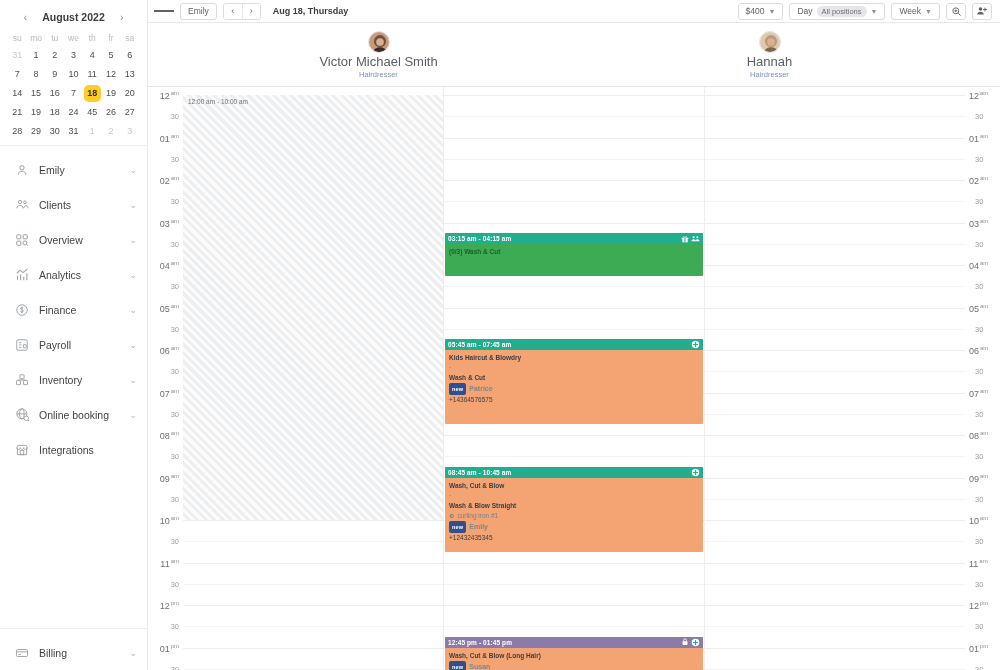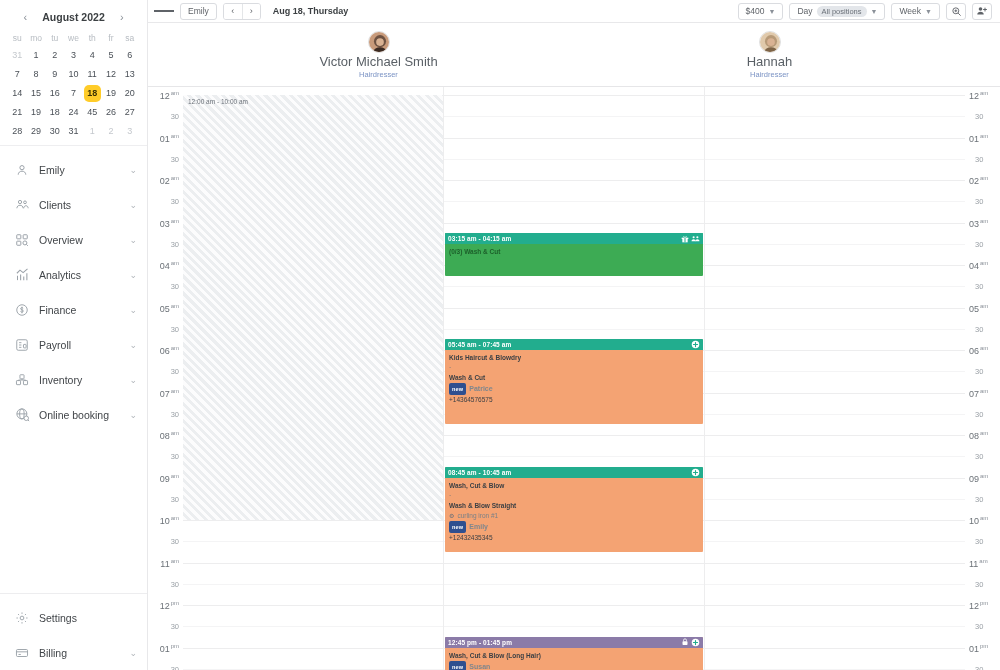--- a/index.html
+++ b/index.html
@@ -329,32 +329,34 @@
               <circle cx="11" cy="11" r="8"></circle>
               <ellipse cx="11" cy="11" rx="3.6" ry="8"></ellipse>
               <line x1="3" y1="11" x2="19" y2="11"></line>
               <circle cx="18" cy="18" r="3.6" fill="#fff"></circle>
               <line x1="20.6" y1="20.6" x2="22.6" y2="22.6"></line>
             </svg>
           </span>
           <span class="nav-label">Online booking</span>
           <span class="nav-caret">⌄</span>
         </div>
+        <div class="nav-item">
+          <span class="nav-ico">
+            <svg width="14" height="14" viewBox="0 0 24 24" fill="none" stroke="currentColor" stroke-width="1.6">
+              <path d="M3 8l2-4h14l2 4"></path>
+              <path d="M4 8v12h16V8"></path>
+              <path d="M3 8c0 1.7 1.3 3 3 3s3-1.3 3-3c0 1.7 1.3 3 3 3s3-1.3 3-3c0 1.7 1.3 3 3 3s3-1.3 3-3"></path>
+              <rect x="9" y="13" width="6" height="7"></rect>
+            </svg>
+          </span>
+          <span class="nav-label">Integrations</span>
+        </div>
       </nav>
     <div class="nav-sep"></div>
     <div id="navFooter">
-        <div class="nav-item">
-          <span class="nav-ico">
-            <svg width="14" height="14" viewBox="0 0 24 24" fill="none" stroke="currentColor" stroke-width="1.6">
-              <circle cx="12" cy="12" r="3.2"></circle>
-              <path d="M12 2.5v2.4M12 19.1v2.4M21.5 12h-2.4M4.9 12H2.5M18.7 5.3l-1.7 1.7M7 17l-1.7 1.7M18.7 18.7L17 17M7 7L5.3 5.3"></path>
-            </svg>
-          </span>
-          <span class="nav-label">Settings</span>
-        </div>
         <div class="nav-item">
           <span class="nav-ico">
             <svg width="14" height="14" viewBox="0 0 24 24" fill="none" stroke="currentColor" stroke-width="1.6">
               <rect x="2.5" y="6" width="19" height="12" rx="2"></rect>
               <line x1="2.5" y1="10" x2="21.5" y2="10"></line>
               <line x1="6" y1="14.5" x2="10" y2="14.5"></line>
             </svg>
           </span>
           <span class="nav-label">Billing</span>
           <span class="nav-caret">⌄</span>

